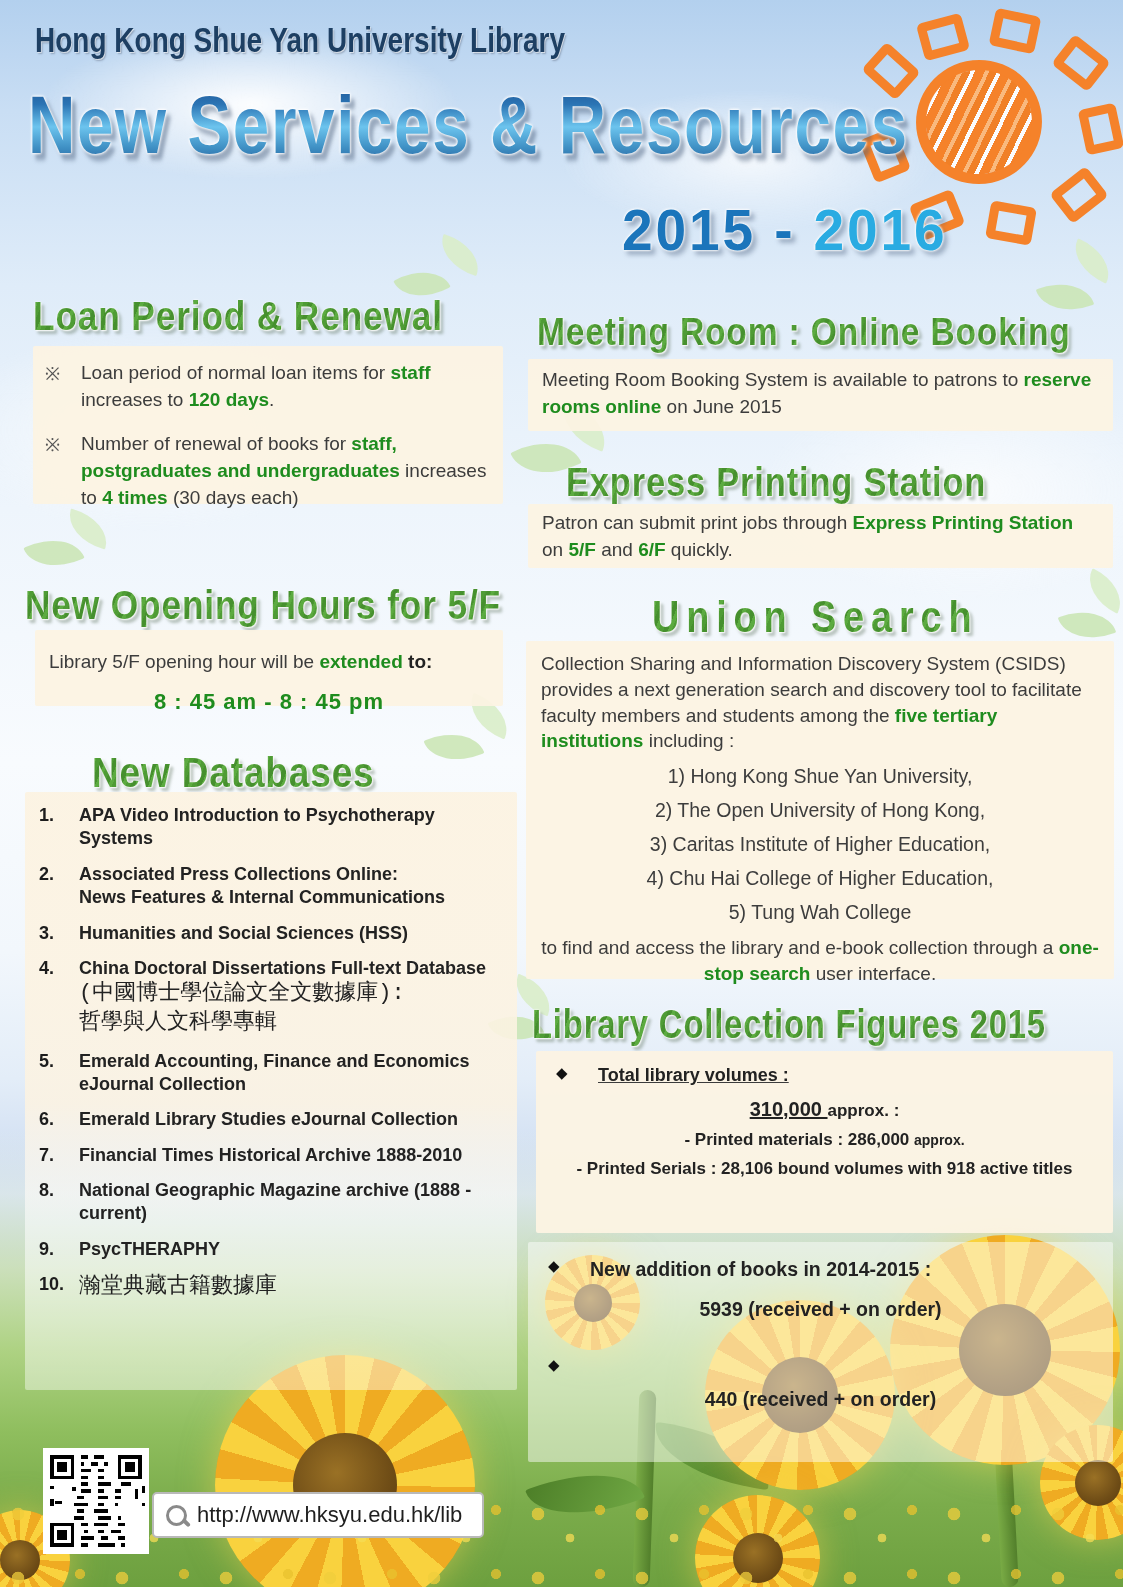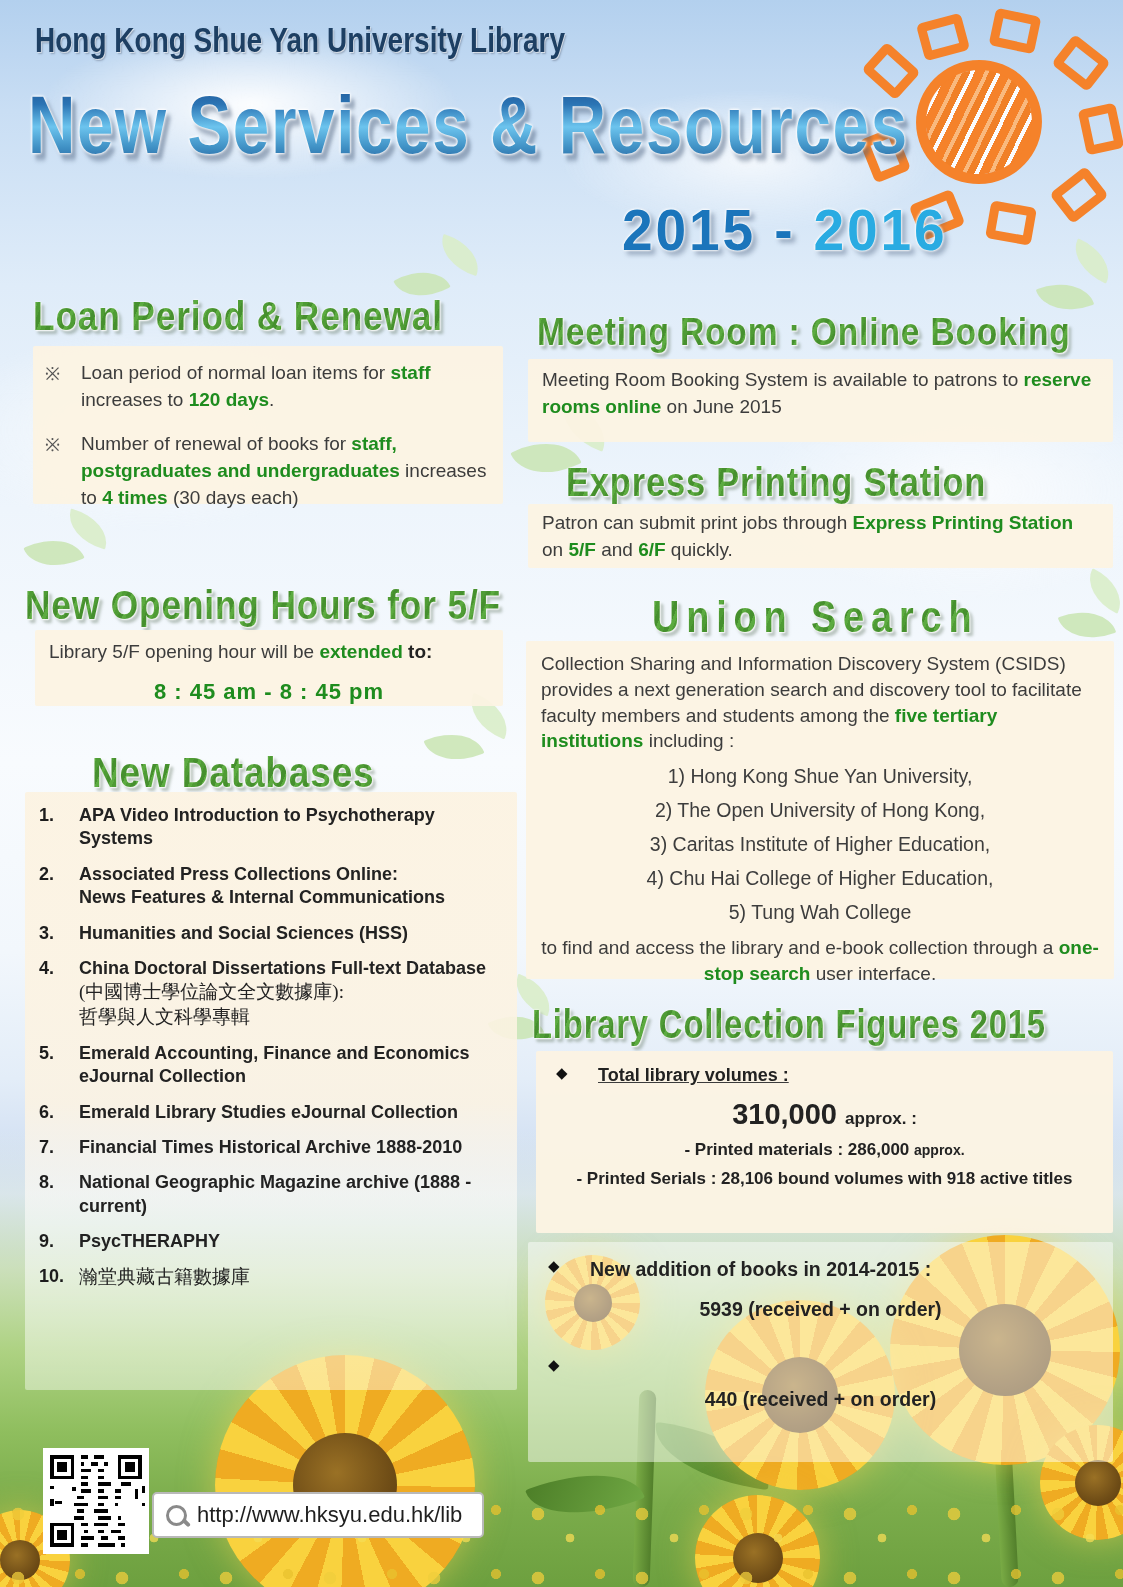--- a/index.html
+++ b/index.html
@@ -59,23 +59,23 @@
     -webkit-background-clip:text;background-clip:text;color:transparent;
     filter:drop-shadow(0 0 1px rgba(255,255,255,.95)) drop-shadow(1px 1px 0 rgba(255,255,255,.7)) drop-shadow(3px 3px 1px rgba(95,115,95,.4));}
   
   .panel{position:absolute;background:rgba(252,243,226,.94);border-radius:2px;}
   .bullet-row{display:flex;gap:12px;align-items:flex-start;}
   .bullet-mark{flex:0 0 24px;font-size:18px;color:#555;padding-top:1px;}
   .body-text{font-size:19px;line-height:1.42;color:#3c3c3c;}
   .seg-g{color:#1e8c1e;font-weight:bold;}
   .seg-b{color:#222;font-weight:bold;}
   .seg-i{color:#222;font-weight:bold;}
-  .seg-lg{color:#222;font-weight:bold;font-size:29px;}
+  .seg-lg{color:#222;font-weight:bold;font-size:20px;text-decoration:underline;}
   .seg-sm{color:#222;font-weight:bold;font-size:14px;}
-  .seg-cjk{font-family:Liberation Serif, serif;font-weight:normal;font-size:19px;color:#222;}
+  .seg-cjk{font-family:Liberation Mono, monospace;font-weight:normal;font-size:22px;color:#222;}
   .center{text-align:center;}
   .hours-line2{font-size:22px;margin-top:10px;letter-spacing:1px;}
   
   .db-item{display:flex;gap:6px;margin-bottom:12px;}
   .db-num{flex:0 0 34px;font-weight:bold;font-size:18px;color:#1c1c1c;padding-top:1px;}
   .db-body{flex:1;font-weight:bold;font-size:18px;line-height:1.3;color:#1c1c1c;}
   .db-line{display:block;}
   
   .inst-line{text-align:center;font-size:19.5px;color:#3d3d3d;margin:11px 0;}
   
@@ -158,21 +158,21 @@
       <span class="bullet-mark">※</span>
       <span class="body-text"><span>Loan period of normal loan items for </span><span class="seg-g">staff</span><span> increases to </span><span class="seg-g">120 days</span><span>.</span></span>
     </div>
     <div class="bullet-row">
       <span class="bullet-mark">※</span>
       <span class="body-text"><span>Number of renewal of books for </span><span class="seg-g">staff, postgraduates and undergraduates</span><span> increases to </span><span class="seg-g">4 times</span><span> (30 days each)</span></span>
     </div>
   </div>
 
   <div class="g-title" style="left:25px;top:582px;font-size:41px;">New Opening Hours for 5/F</div>
-  <div class="panel" style="left:35px;top:630px;width:468px;height:76px;padding:9px 14px;box-sizing:border-box;">
+  <div class="panel" style="left:35px;top:630px;width:468px;height:76px;padding:19px 14px;box-sizing:border-box;">
     <div class="body-text"><span>Library 5/F opening hour will be </span><span class="seg-g">extended</span><span> </span><span class="seg-b">to:</span></div>
     <div class="body-text center hours-line2"><span class="seg-g">8 : 45 am -  8 : 45 pm</span></div>
   </div>
 
   <div class="g-title" style="left:92px;top:748px;font-size:43px;">New Databases</div>
   <div class="panel" style="left:25px;top:792px;width:492px;height:598px;padding:12px 10px 8px 14px;box-sizing:border-box;
        background:linear-gradient(180deg,rgba(252,243,226,.95) 0%,rgba(252,243,226,.88) 52%,rgba(255,255,255,.55) 72%,rgba(255,255,255,.42) 100%);">
     <div class="db-item">
       <span class="db-num">1.</span>
       <span class="db-body">
@@ -232,21 +232,21 @@
     </div>
     <div class="db-item" style="margin-bottom:0;">
       <span class="db-num">10.</span>
       <span class="db-body">
           <span class="db-line"><span class="seg-cjk">瀚堂典藏古籍數據庫</span></span>
         </span>
     </div>
   </div>
 
   <div class="g-title" style="left:537px;top:310px;font-size:39px;">Meeting Room : Online Booking</div>
-  <div class="panel" style="left:528px;top:359px;width:585px;height:83px;padding:8px 14px;box-sizing:border-box;">
+  <div class="panel" style="left:528px;top:359px;width:585px;height:72px;padding:8px 14px;box-sizing:border-box;">
     <div class="body-text"><span>Meeting Room Booking System is available to patrons to </span><span class="seg-g">reserve rooms online</span><span> on June 2015</span></div>
   </div>
 
   <div class="g-title" style="left:566px;top:460px;font-size:40px;">Express Printing Station</div>
   <div class="panel" style="left:528px;top:504px;width:585px;height:64px;padding:6px 14px;box-sizing:border-box;">
     <div class="body-text"><span>Patron can submit print jobs through </span><span class="seg-g">Express Printing Station</span><span> on </span><span class="seg-g">5/F</span><span> and </span><span class="seg-g">6/F</span><span> quickly.</span></div>
   </div>
 
   <div class="g-title" style="left:652px;top:592px;font-size:44px;letter-spacing:8px;">Union Search</div>
   <div class="panel" style="left:526px;top:641px;width:588px;height:338px;padding:10px 15px;box-sizing:border-box;">

